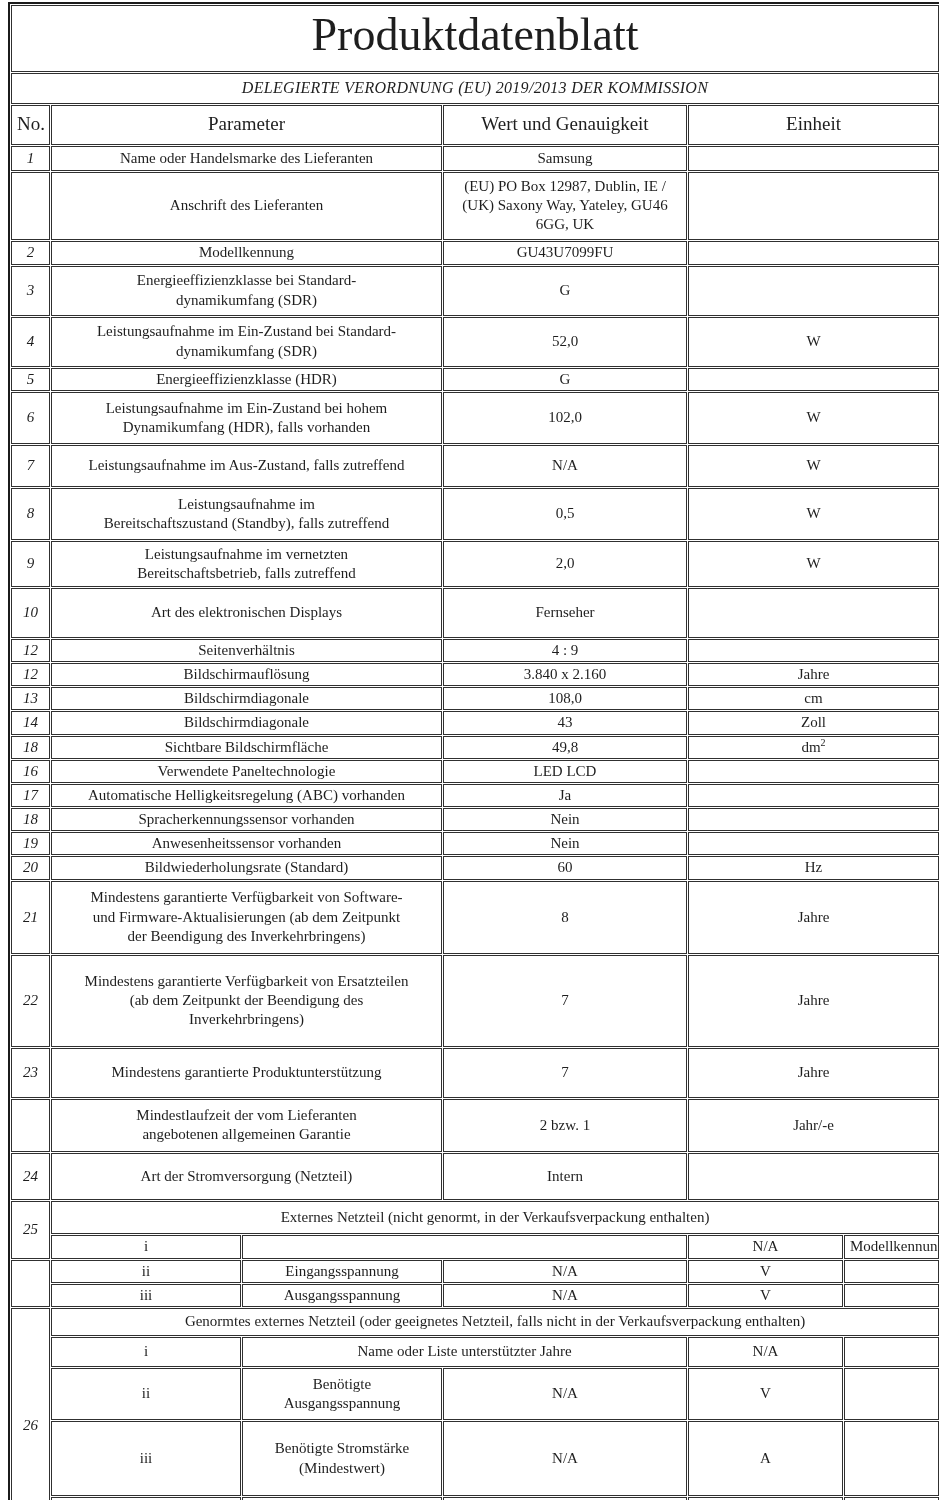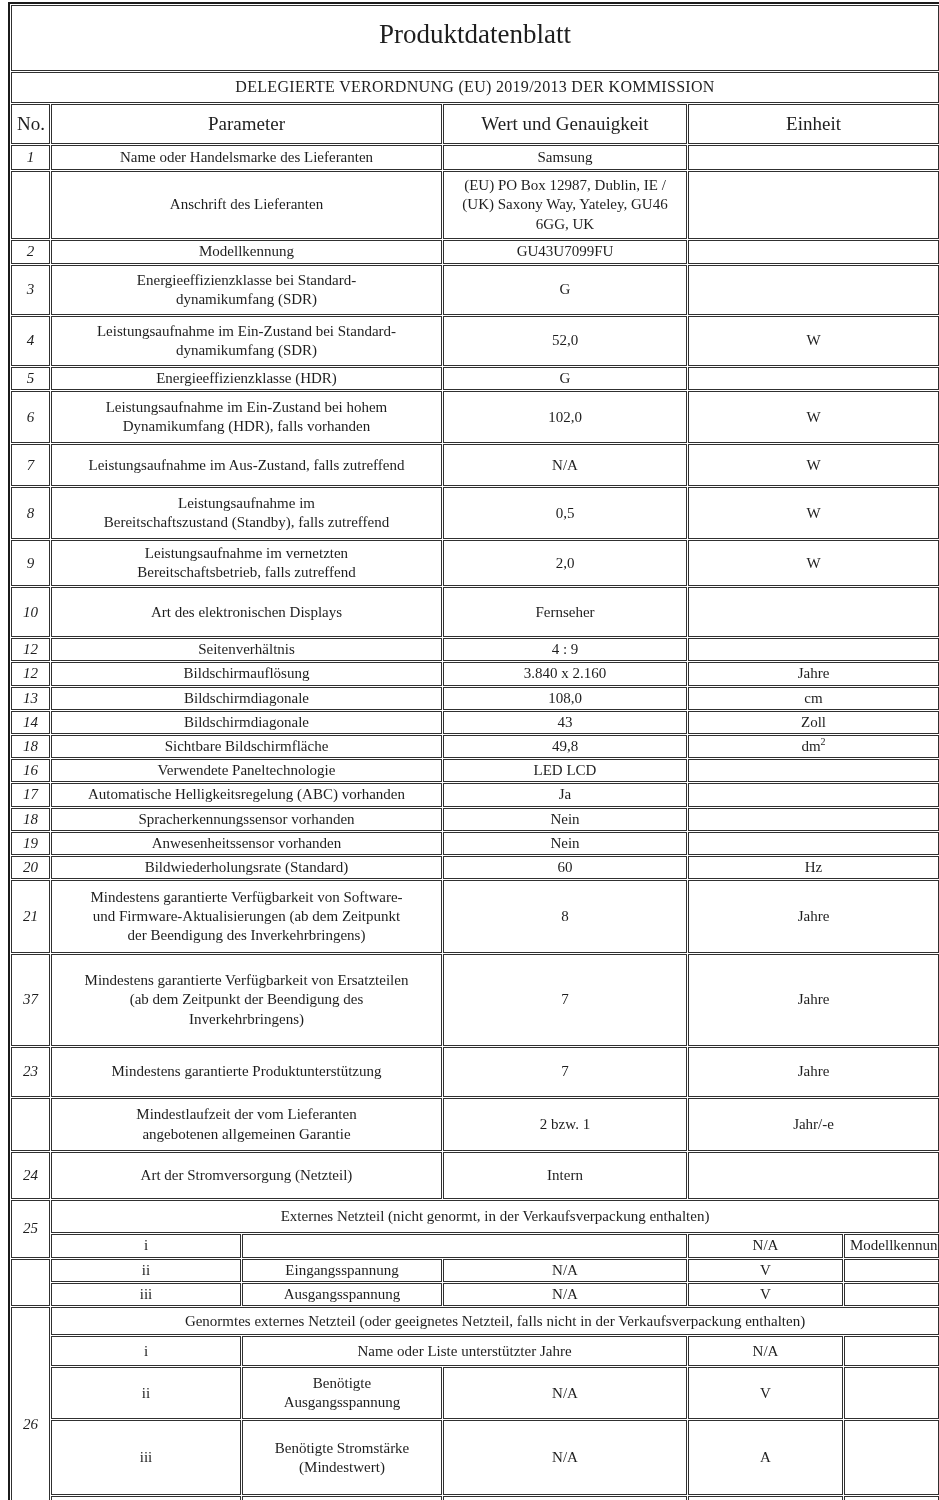--- a/index.html
+++ b/index.html
@@ -19,22 +19,22 @@
   td {
     border: 1px solid #303030;
     text-align: center;
     vertical-align: middle;
     padding: 1px 5px;
     font-size: 15px;
     line-height: 1.28;
     white-space: pre-line;
     overflow: hidden;
   }
-  td.title-cell { font-size: 27px; line-height: 1.1; padding: 4px 0 10px 0; }
-  td.subtitle-cell { font-size: 16px; letter-spacing: 0.3px; }
+  td.title-cell { font-size: 46px; line-height: 1.1; padding: 4px 0 10px 0; }
+  td.subtitle-cell { font-size: 16px; letter-spacing: 0.3px; font-style: italic; }
   tr.colhead td { font-size: 19px; }
   td.no { font-style: italic; }
   td.sub { font-style: normal; }
   sup { font-size: 10px; line-height: 0; }
   
   .h66{height:66px}.h31{height:31px}.h40{height:40px}.h25{height:25px}.h68{height:68px}
   .h24{height:24px}.h50{height:50px}.h23{height:23px}.h52{height:52px}.h42{height:42px}
   .h46{height:46px}.h22{height:22px}.h73{height:73px}.h92{height:92px}.h53{height:53px}
   .h47{height:47px}.h33{height:33px}.h28{height:28px}.h30{height:30px}.h75{height:75px}
 </style>
@@ -200,21 +200,21 @@
   </tr>
   <tr class="h73">
     <td class="no">21</td>
     <td colspan="2">Mindestens garantierte Verfügbarkeit von Software-
 und Firmware-Aktualisierungen (ab dem Zeitpunkt
 der Beendigung des Inverkehrbringens)</td>
     <td>8</td>
     <td colspan="2">Jahre</td>
   </tr>
   <tr class="h92">
-    <td class="no">37</td>
+    <td class="no">22</td>
     <td colspan="2">Mindestens garantierte Verfügbarkeit von Ersatzteilen
 (ab dem Zeitpunkt der Beendigung des
 Inverkehrbringens)</td>
     <td>7</td>
     <td colspan="2">Jahre</td>
   </tr>
   <tr class="h50">
     <td class="no">23</td>
     <td colspan="2">Mindestens garantierte Produktunterstützung</td>
     <td>7</td>

